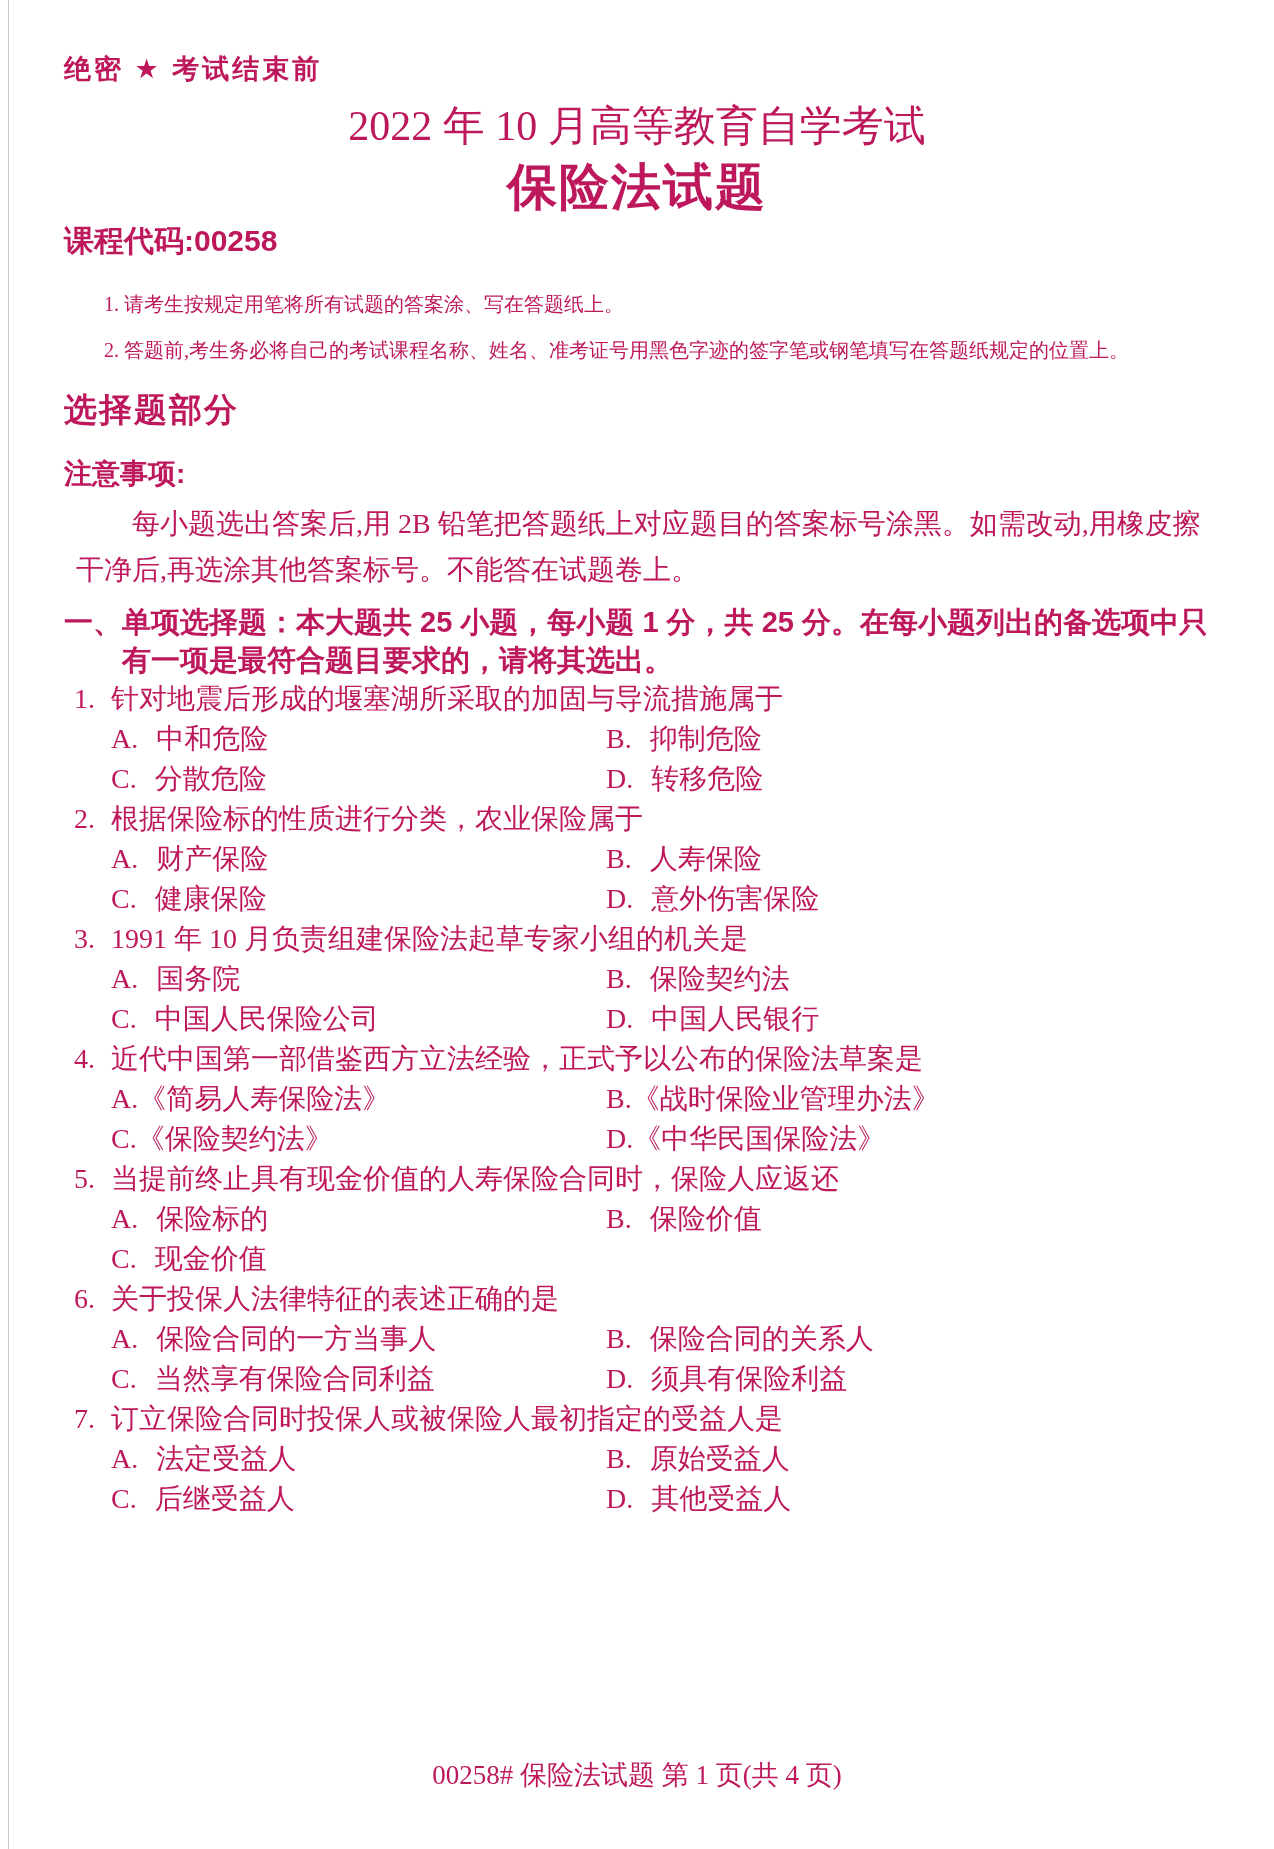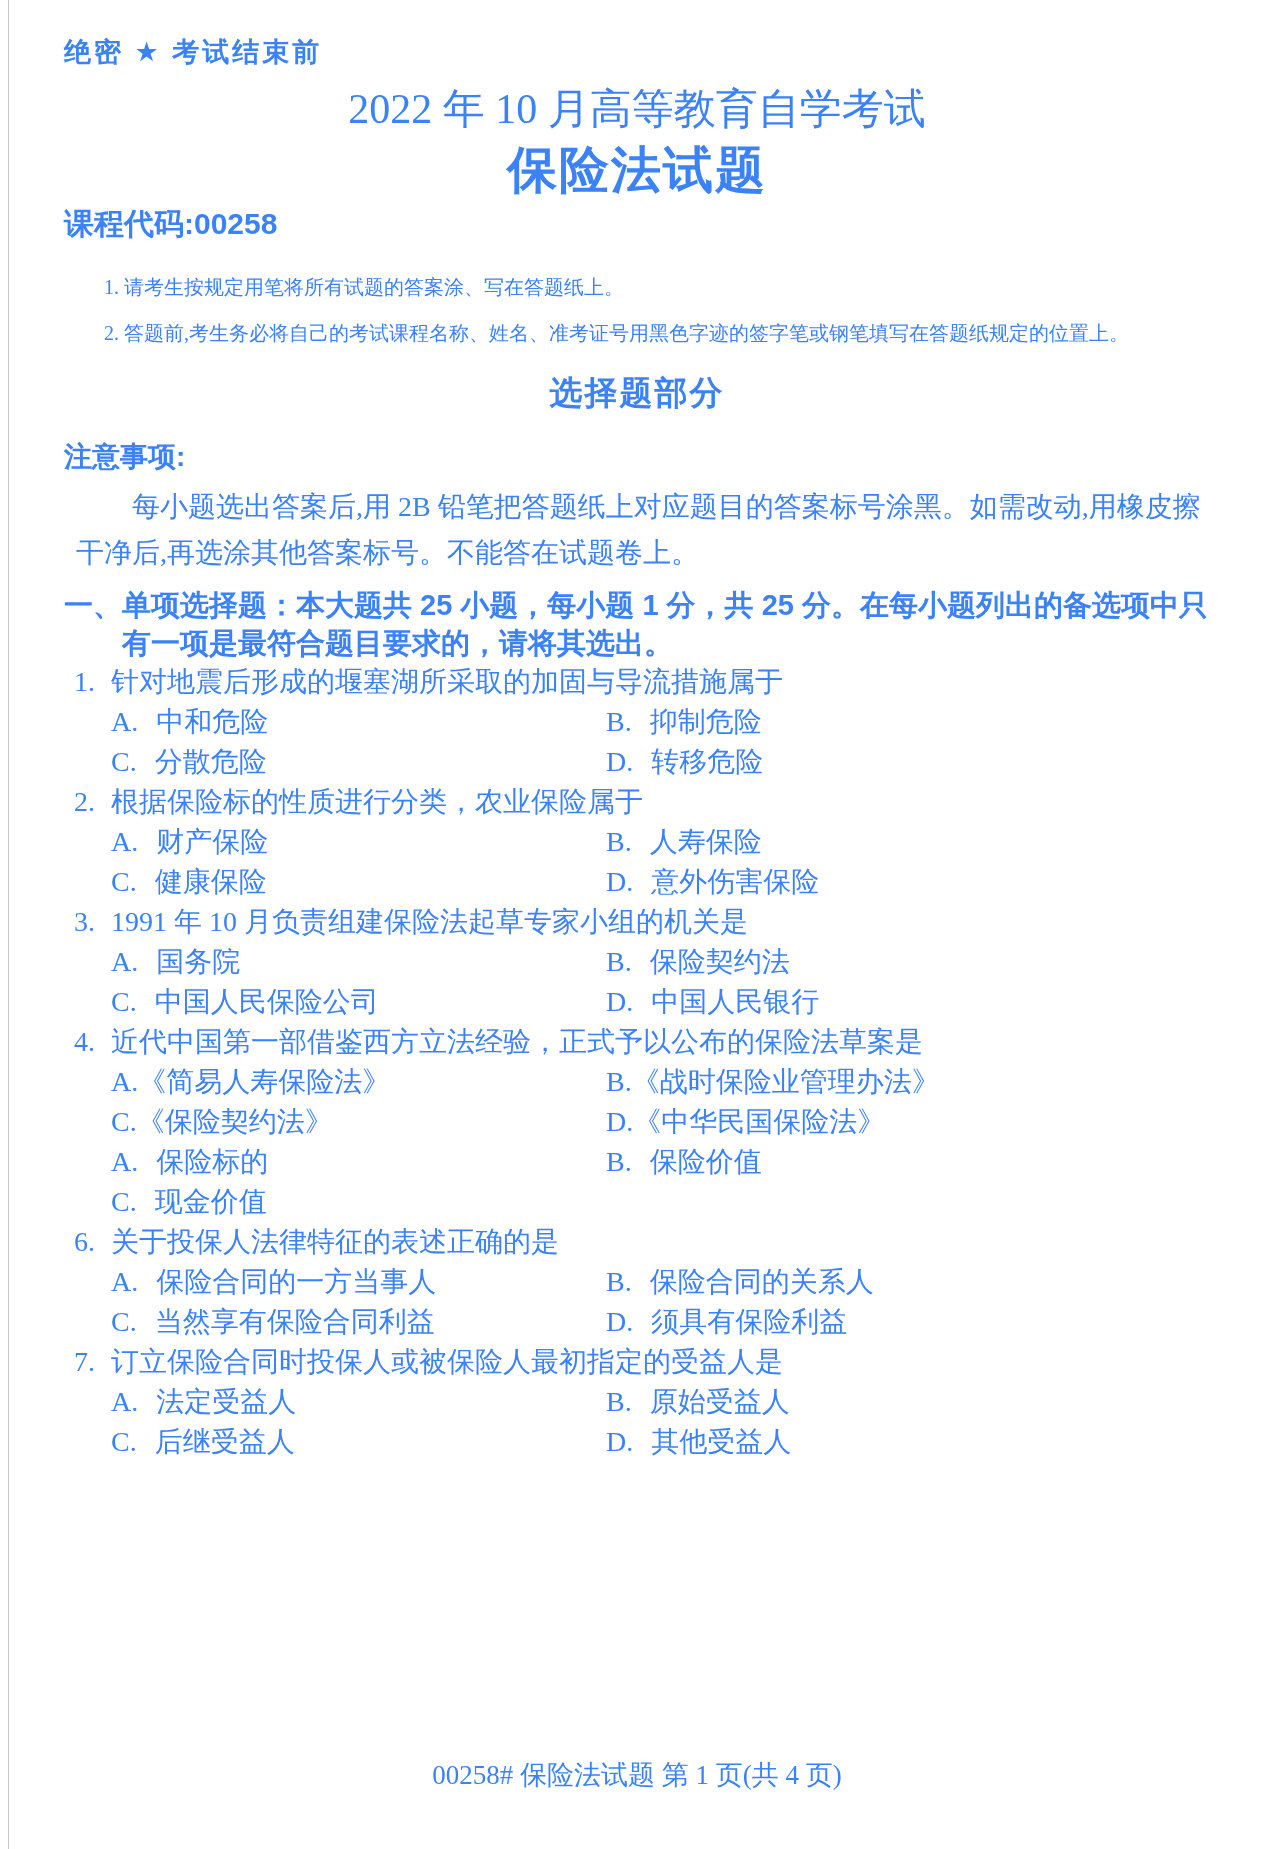--- a/index.html
+++ b/index.html
@@ -2,25 +2,25 @@
 <html><head>
 <meta charset="utf-8">
 <style>
   html, body { margin: 0; padding: 0; background: #e9e9e9; }
   .page {
     position: relative;
     width: 1274px;
     height: 1849px;
     margin: 0 auto;
     background: #ffffff;
-    color: #3b82f6;
+    color: #be185d;
     font-family: "Liberation Serif", "DejaVu Serif", serif;
     overflow: hidden;
     box-sizing: border-box;
-    padding: 34px 64px 0 64px;
+    padding: 51px 64px 0 64px;
   }
   .scan-edge {
     position: absolute;
     left: 8px; top: 0; bottom: 0;
     width: 1px;
     background: #c9c9c9;
   }
   .classification {
     font-family: "Liberation Sans", "DejaVu Sans", sans-serif;
     font-weight: bold;
@@ -52,21 +52,20 @@
     margin-top: 2px;
   }
   .instructions { margin-top: 20px; }
   .instructions p {
     margin: 0;
     font-size: 20px;
     line-height: 46px;
     text-indent: 2em;
   }
   .section-title {
-    text-align: center;
     font-family: "Liberation Sans", "DejaVu Sans", sans-serif;
     font-weight: 900;
     font-size: 33px;
     line-height: 46px;
     margin-top: 14px;
     letter-spacing: 2px;
   }
   .notes-label {
     font-family: "Liberation Sans", "DejaVu Sans", sans-serif;
     font-weight: bold;
@@ -178,20 +177,21 @@
     <div class="stem"><span class="qnum">4.</span><span class="stem-text">近代中国第一部借鉴西方立法经验，正式予以公布的保险法草案是</span></div>
     <div class="options">
       <div class="option"><span class="option-label tight">A.</span><span class="option-text">《简易人寿保险法》</span></div>
       <div class="option"><span class="option-label tight">B.</span><span class="option-text">《战时保险业管理办法》</span></div>
       <div class="option"><span class="option-label tight">C.</span><span class="option-text">《保险契约法》</span></div>
       <div class="option"><span class="option-label tight">D.</span><span class="option-text">《中华民国保险法》</span></div>
     </div>
   </div>
 
   <div class="question">
+    <div class="stem"><span class="qnum">5.</span><span class="stem-text">当提前终止具有现金价值的人寿保险合同时，保险人应返还</span></div>
     <div class="options">
       <div class="option"><span class="option-label">A.</span><span class="option-text">保险标的</span></div>
       <div class="option"><span class="option-label">B.</span><span class="option-text">保险价值</span></div>
       <div class="option"><span class="option-label">C.</span><span class="option-text">现金价值</span></div>
     </div>
   </div>
 
   <div class="question">
     <div class="stem"><span class="qnum">6.</span><span class="stem-text">关于投保人法律特征的表述正确的是</span></div>
     <div class="options">

